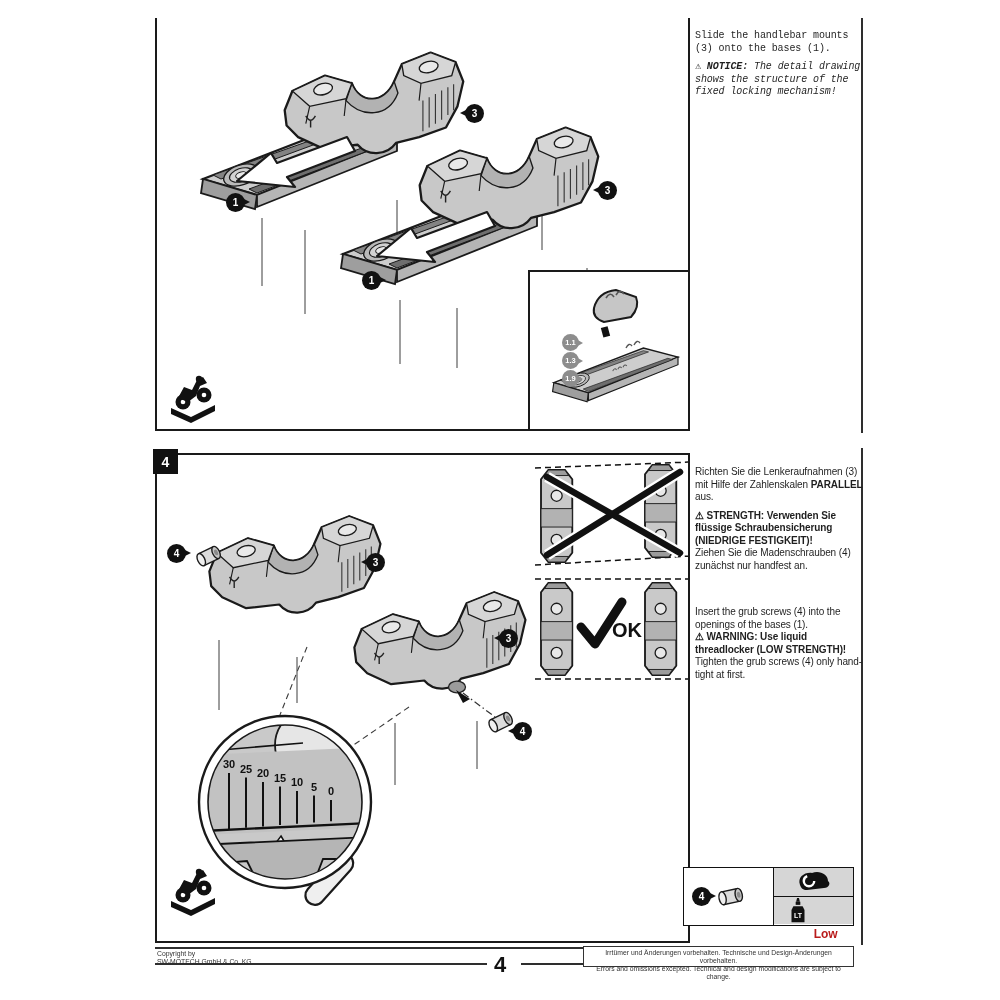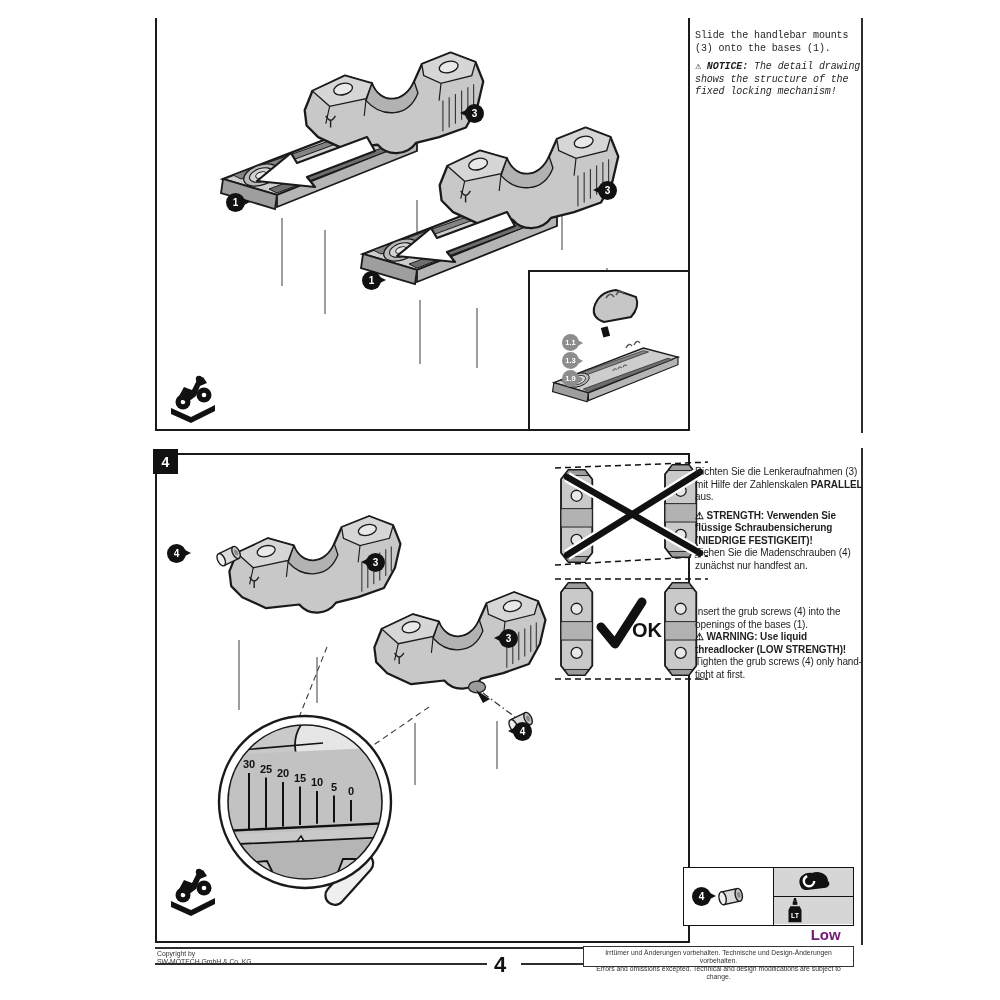--- a/index.html
+++ b/index.html
@@ -2,21 +2,21 @@
 <html><head>
 <meta charset="utf-8">
 <style>
   html,body{margin:0;padding:0;}
   body{
     width:1000px;height:1000px;position:relative;background:#ffffff;
     font-family:"Liberation Sans",sans-serif;color:#1f1f1f;overflow:hidden;
   }
   .abs{position:absolute;}
   
-  .draw-box{position:absolute;border:2px solid #1a1a1a;background:#fff;box-sizing:border-box;padding-left:20px;}
+  .draw-box{position:absolute;border:2px solid #1a1a1a;background:#fff;box-sizing:border-box;}
   .no-top{border-top:none;}
   .vr{position:absolute;width:2px;background:#2e2e2e;}
   .step-badge{
     position:absolute;width:25px;height:25px;background:#111;color:#fff;
     display:flex;align-items:center;justify-content:center;
     font-size:14px;font-weight:bold;z-index:6;
   }
   
   .txt-col{position:absolute;width:168px;font-size:10px;line-height:12.5px;letter-spacing:-0.1px;}
   .txt-col p{margin:0 0 6px 0;}
@@ -37,21 +37,21 @@
     font-size:7.5px;font-weight:bold;display:flex;align-items:center;justify-content:center;z-index:5;margin-top:28px;
   }
   .dcallout::after{content:"";position:absolute;top:4.5px;left:14px;border-top:4px solid transparent;border-bottom:4px solid transparent;border-left:7px solid #8d8d8d;}
   .inset-box{position:absolute;border:2px solid #1a1a1a;background:#fff;box-sizing:border-box;z-index:4;}
   
   .parts-table{position:absolute;display:flex;border:1.5px solid #111;box-sizing:border-box;background:#fff;z-index:6;}
   .pt-left{width:86px;display:flex;align-items:center;justify-content:flex-start;padding-left:8px;gap:6px;position:relative;}
   .pt-right{width:83px;border-left:1.5px solid #111;display:flex;flex-direction:column;}
   .pt-cell{height:28px;background:#d6d6d6;display:flex;align-items:center;justify-content:center;gap:8px;box-sizing:border-box;}
   .pt-cell + .pt-cell{border-top:1.5px solid #111;}
-  .pt-low{font-size:15px;font-weight:bold;color:#701a75;margin-top:47px;}
+  .pt-low{font-size:12px;font-weight:bold;color:#b91c1c;margin-top:47px;}
   .pt-callout{position:relative;width:19px;height:19px;border-radius:50%;background:#111;color:#fff;font-size:10px;font-weight:bold;display:flex;align-items:center;justify-content:center;}
   .pt-callout::after{content:"";position:absolute;top:5px;left:16px;border-top:4.5px solid transparent;border-bottom:4.5px solid transparent;border-left:8px solid #111;}
   
   .hr{position:absolute;height:1.5px;background:#2e2e2e;}
   .foot-small{position:absolute;font-size:6.8px;line-height:8px;color:#333;}
   .page-num{position:absolute;font-size:22px;font-weight:bold;color:#111;}
   .disc-box{position:absolute;border:1.2px solid #333;font-size:6.8px;line-height:8.2px;text-align:center;color:#333;padding:1.5px 5px;background:#fff;box-sizing:border-box;}
   svg text{font-family:"Liberation Sans",sans-serif;}
 </style>
 </head>

